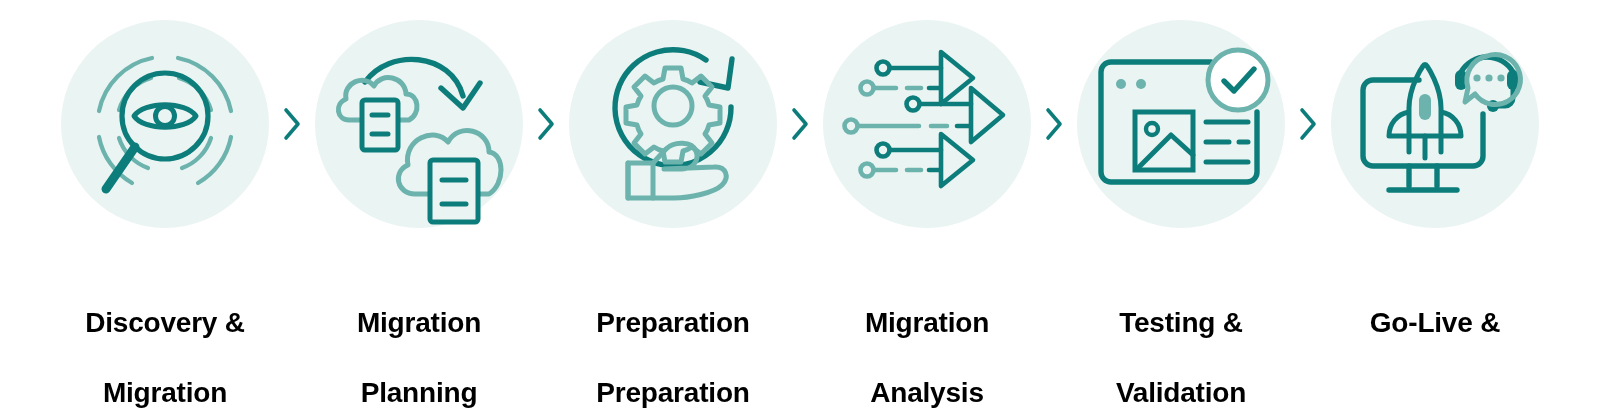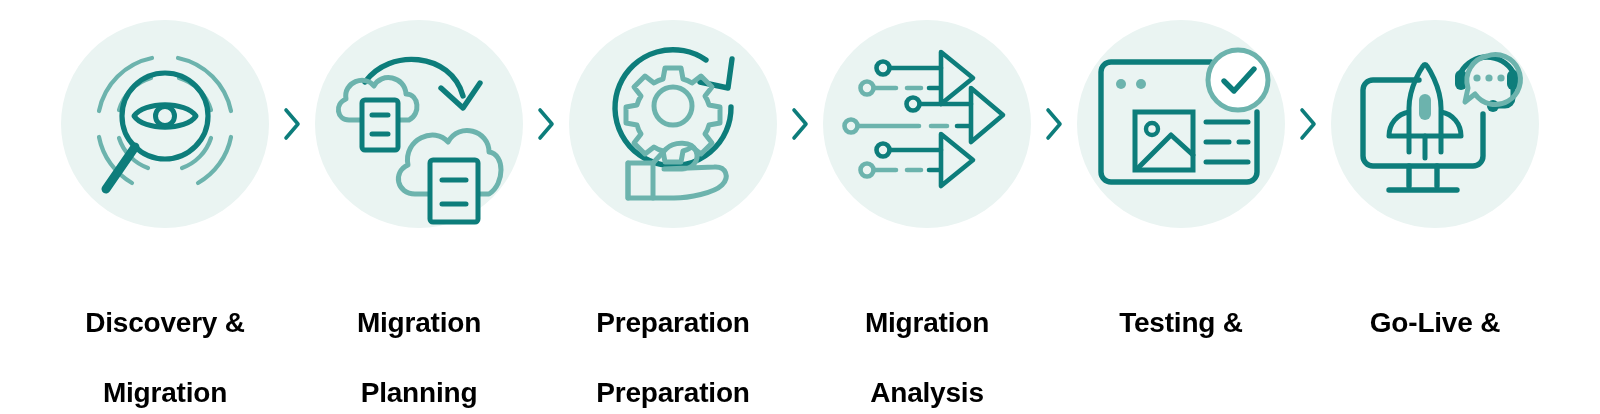--- a/index.html
+++ b/index.html
@@ -232,20 +232,21 @@
         <path d="M113 68 L155 68" stroke="#0d7d7b" stroke-width="5" stroke-linecap="round"></path>
         <path d="M113 88 L136 88 M146 88 L155 88" stroke="#0d7d7b" stroke-width="5" stroke-linecap="round"></path>
         <path d="M113 108 L155 108" stroke="#0d7d7b" stroke-width="5" stroke-linecap="round"></path>
 
         <circle cx="145" cy="26" r="30" stroke="#6cb3ad" stroke-width="5" fill="#ffffff"></circle>
         <path d="M131 27 L141 37 L161 15" stroke="#0d7d7b" stroke-width="5.4" stroke-linecap="round" stroke-linejoin="round" fill="none"></path>
       </svg>
     </div>
     <div class="step-label">
       <span>Testing &amp;</span><br>
+      <span>Validation</span>
     </div>
   </div>
 
   <div class="chevron">
     <svg width="20" height="34" viewBox="0 0 20 34" fill="none">
       <path d="M4 3 L16 17 L4 31" stroke="#0d7d7b" stroke-width="3.6" stroke-linecap="round" stroke-linejoin="round"></path>
     </svg>
   </div>
 
   <div class="step">

